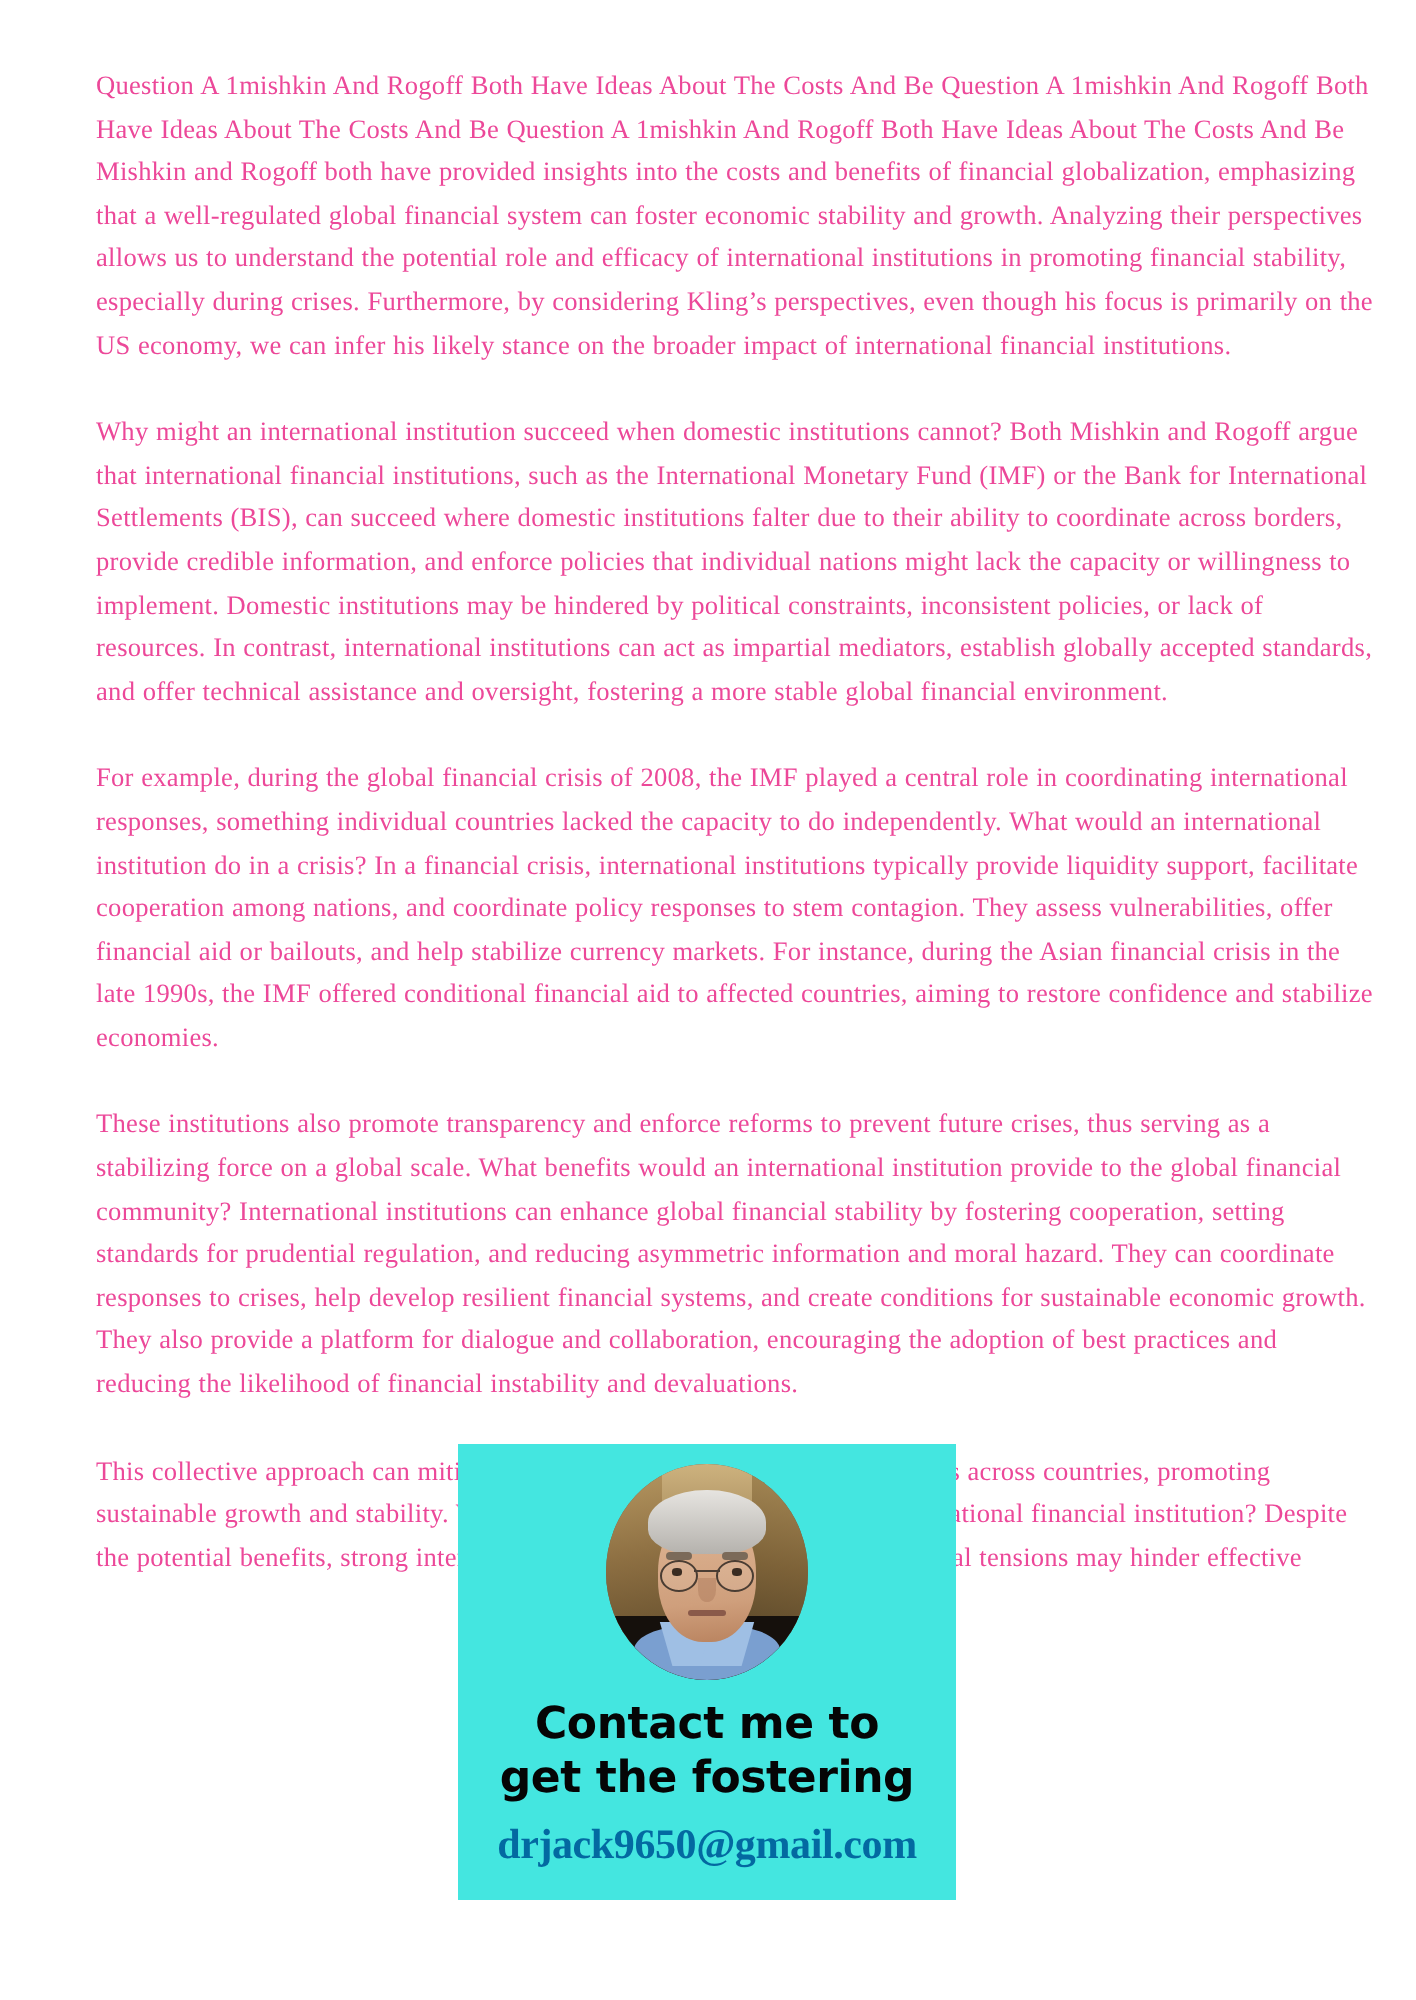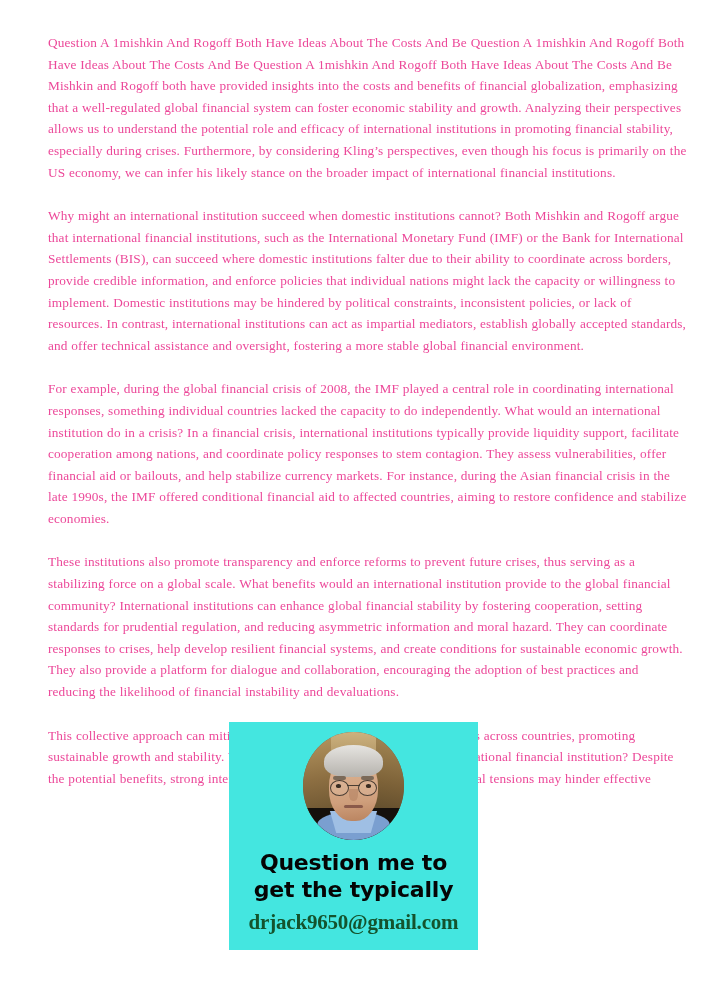--- a/index.html
+++ b/index.html
@@ -140,21 +140,21 @@
     color: #050505;
     text-align: center;
     letter-spacing: -0.2px;
   }
   .overlay-line.first { margin-top: 9px; }
   .overlay-email {
     font-family: "Liberation Serif", "DejaVu Serif", serif;
     font-weight: 700;
     font-size: 21px;
     line-height: 25px;
-    color: #14532d;
+    color: #0369a1;
     text-align: center;
     margin-top: 7px;
     letter-spacing: -0.2px;
   }
 </style>
 </head>
 <body>
 
 <div id="page">
 
@@ -181,18 +181,18 @@
       <div class="ph-brow l"></div>
       <div class="ph-brow r"></div>
       <div class="ph-glass l"></div>
       <div class="ph-glass r"></div>
       <div class="ph-bridge"></div>
       <div class="ph-eye l"></div>
       <div class="ph-eye r"></div>
       <div class="ph-nose"></div>
       <div class="ph-mouth"></div>
     </div>
-    <div class="overlay-line first">Question me to</div>
-    <div class="overlay-line">get the typically</div>
+    <div class="overlay-line first">Contact me to</div>
+    <div class="overlay-line">get the fostering</div>
     <div class="overlay-email">drjack9650@gmail.com</div>
   </div>
 
 </div>
 
 </body></html>

